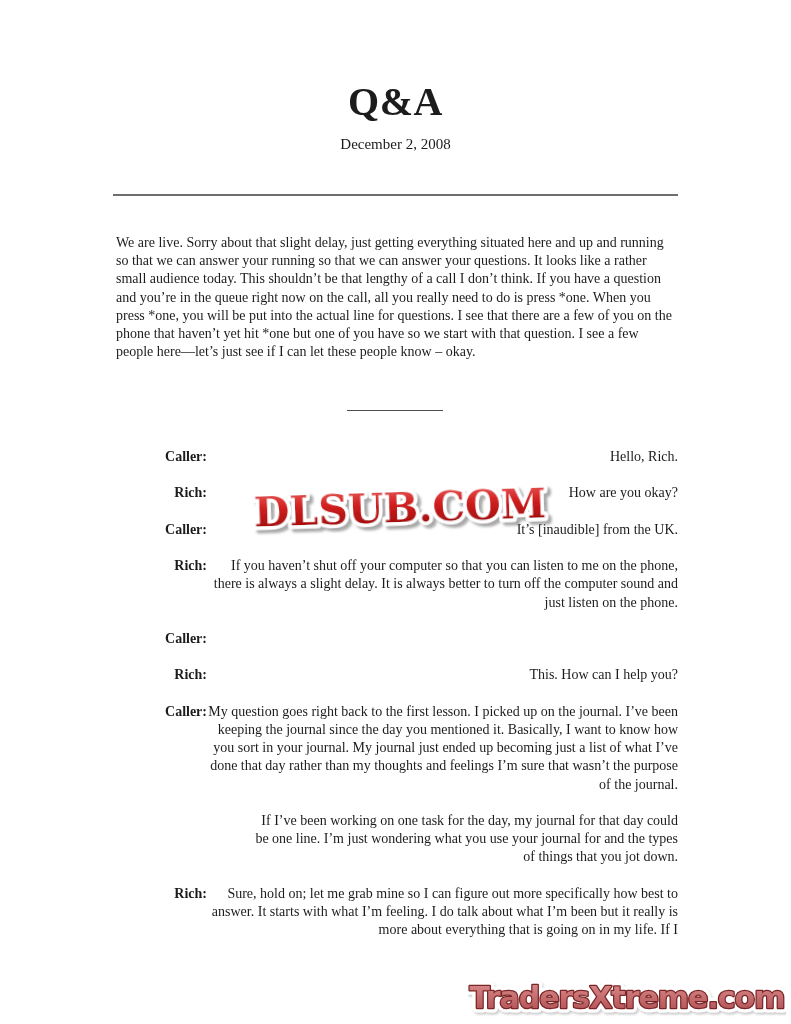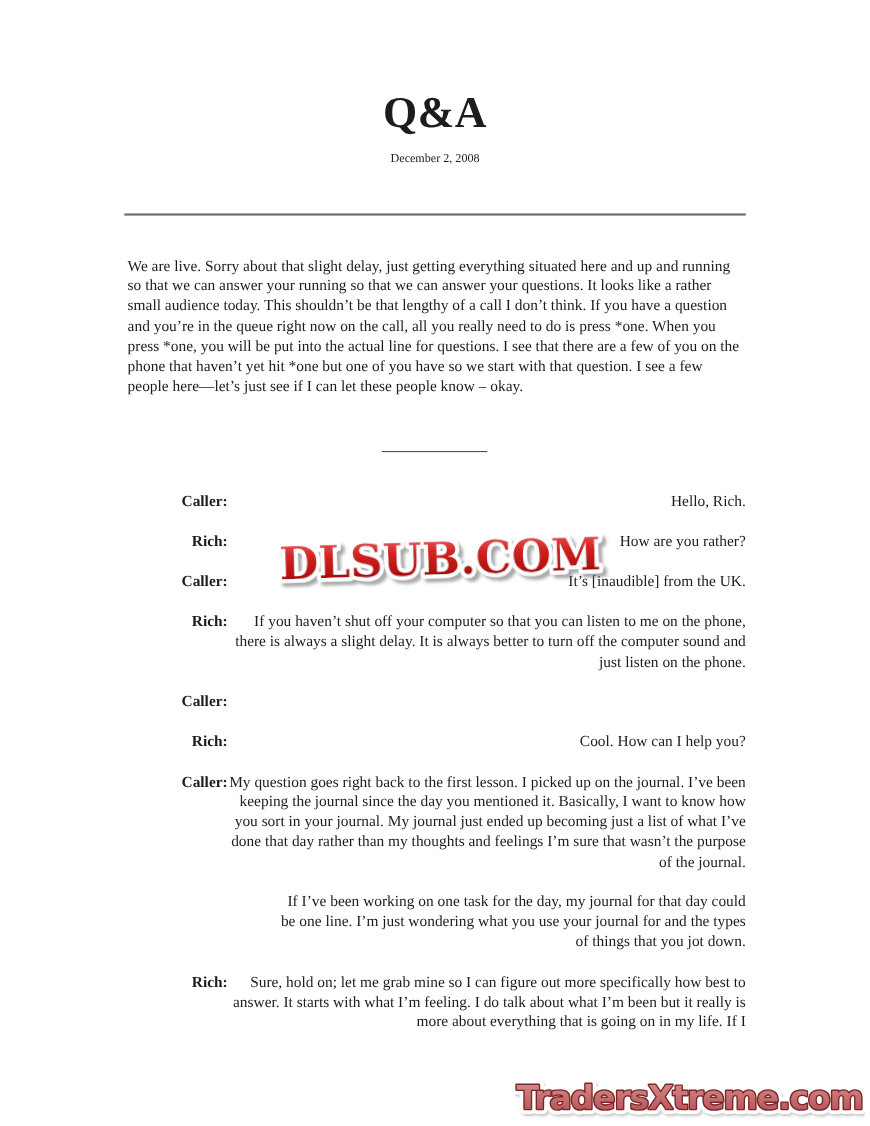--- a/index.html
+++ b/index.html
@@ -18,21 +18,21 @@
 
   
   .title {
     position: absolute; top: 87px; left: 0; width: 100%;
     margin: 0; text-align: center;
     font-size: 40px; font-weight: bold; line-height: 30px;
     letter-spacing: 0.5px;
   }
   .date {
     position: absolute; top: 133px; left: 0; width: 100%;
-    text-align: center; font-size: 11px; line-height: 22px;
+    text-align: center; font-size: 15px; line-height: 22px;
   }
 
   
   .rule {
     position: absolute; top: 194px; left: 113px; right: 113px;
     height: 0; border-top: 2px solid #6e6e6e;
   }
 
   
   .intro {
@@ -90,21 +90,21 @@
     <div class="entry">
       <div class="speaker">Caller:</div>
       <div class="utterance">
         <p>Hello, Rich.</p>
       </div>
     </div>
 
     <div class="entry">
       <div class="speaker">Rich:</div>
       <div class="utterance">
-        <p>How are you rather?</p>
+        <p>How are you okay?</p>
       </div>
     </div>
 
     <div class="entry">
       <div class="speaker">Caller:</div>
       <div class="utterance">
         <p>It’s [inaudible] from the UK.</p>
       </div>
     </div>
 
@@ -115,21 +115,21 @@
       </div>
     </div>
 
     <div class="entry">
       <div class="speaker">Caller:</div>
     </div>
 
     <div class="entry">
       <div class="speaker">Rich:</div>
       <div class="utterance">
-        <p>Cool. How can I help you?</p>
+        <p>This. How can I help you?</p>
       </div>
     </div>
 
     <div class="entry">
       <div class="speaker">Caller:</div>
       <div class="utterance">
         <p>My question goes right back to the first lesson. I picked up on the journal. I’ve been keeping the journal since the day you mentioned it. Basically, I want to know how you sort in your journal. My journal just ended up becoming just a list of what I’ve done that day rather than my thoughts and feelings I’m sure that wasn’t the purpose of the journal.</p>
         <p>If I’ve been working on one task for the day, my journal for that day could be one line. I’m just wondering what you use your journal for and the types of things that you jot down.</p>
       </div>
     </div>

